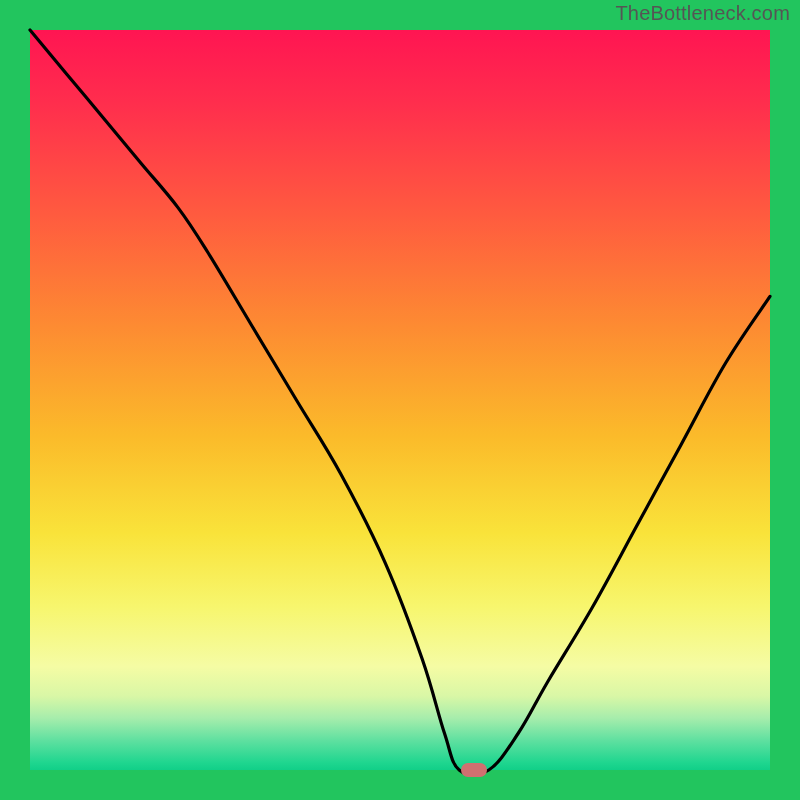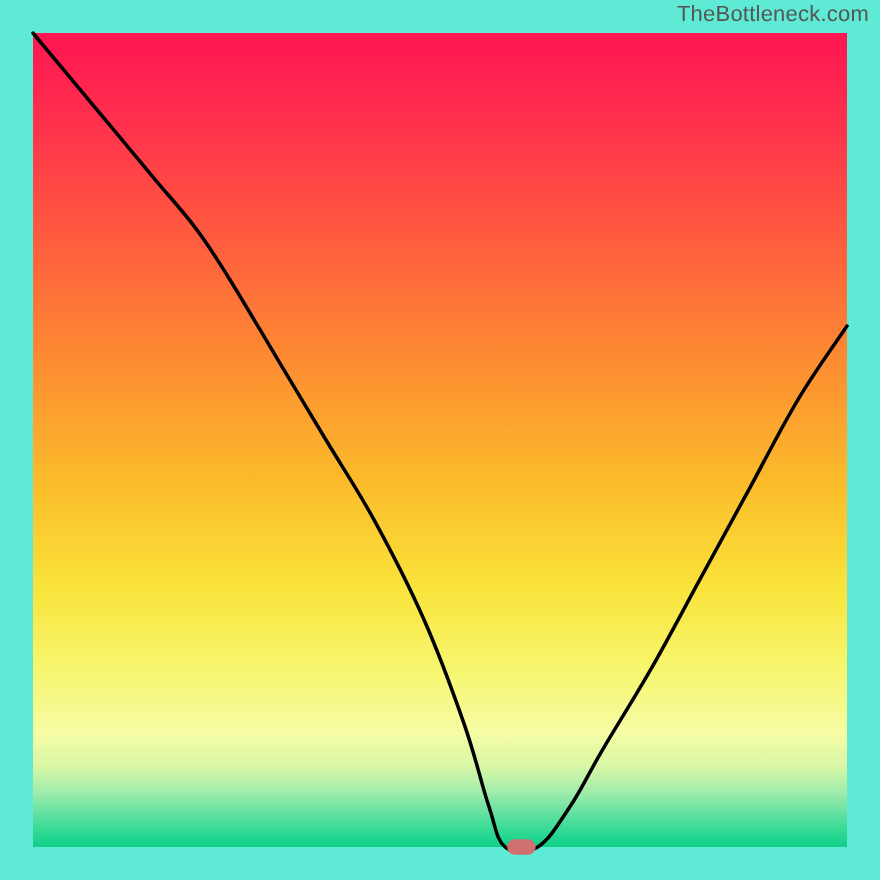--- a/index.html
+++ b/index.html
@@ -8,21 +8,21 @@
     width: 800px;
     height: 800px;
     background: #000;
     overflow: hidden;
     font-family: Arial, Helvetica, sans-serif;
   }
   .frame {
     position: relative;
     width: 800px;
     height: 800px;
-    background: #5eead4;
+    background: #22c55e;
   }
   .attribution {
     position: absolute;
     top: 2px;
     right: 10px;
     color: #555;
     font-size: 20px;
     font-weight: 500;
     letter-spacing: 0.2px;
   }

